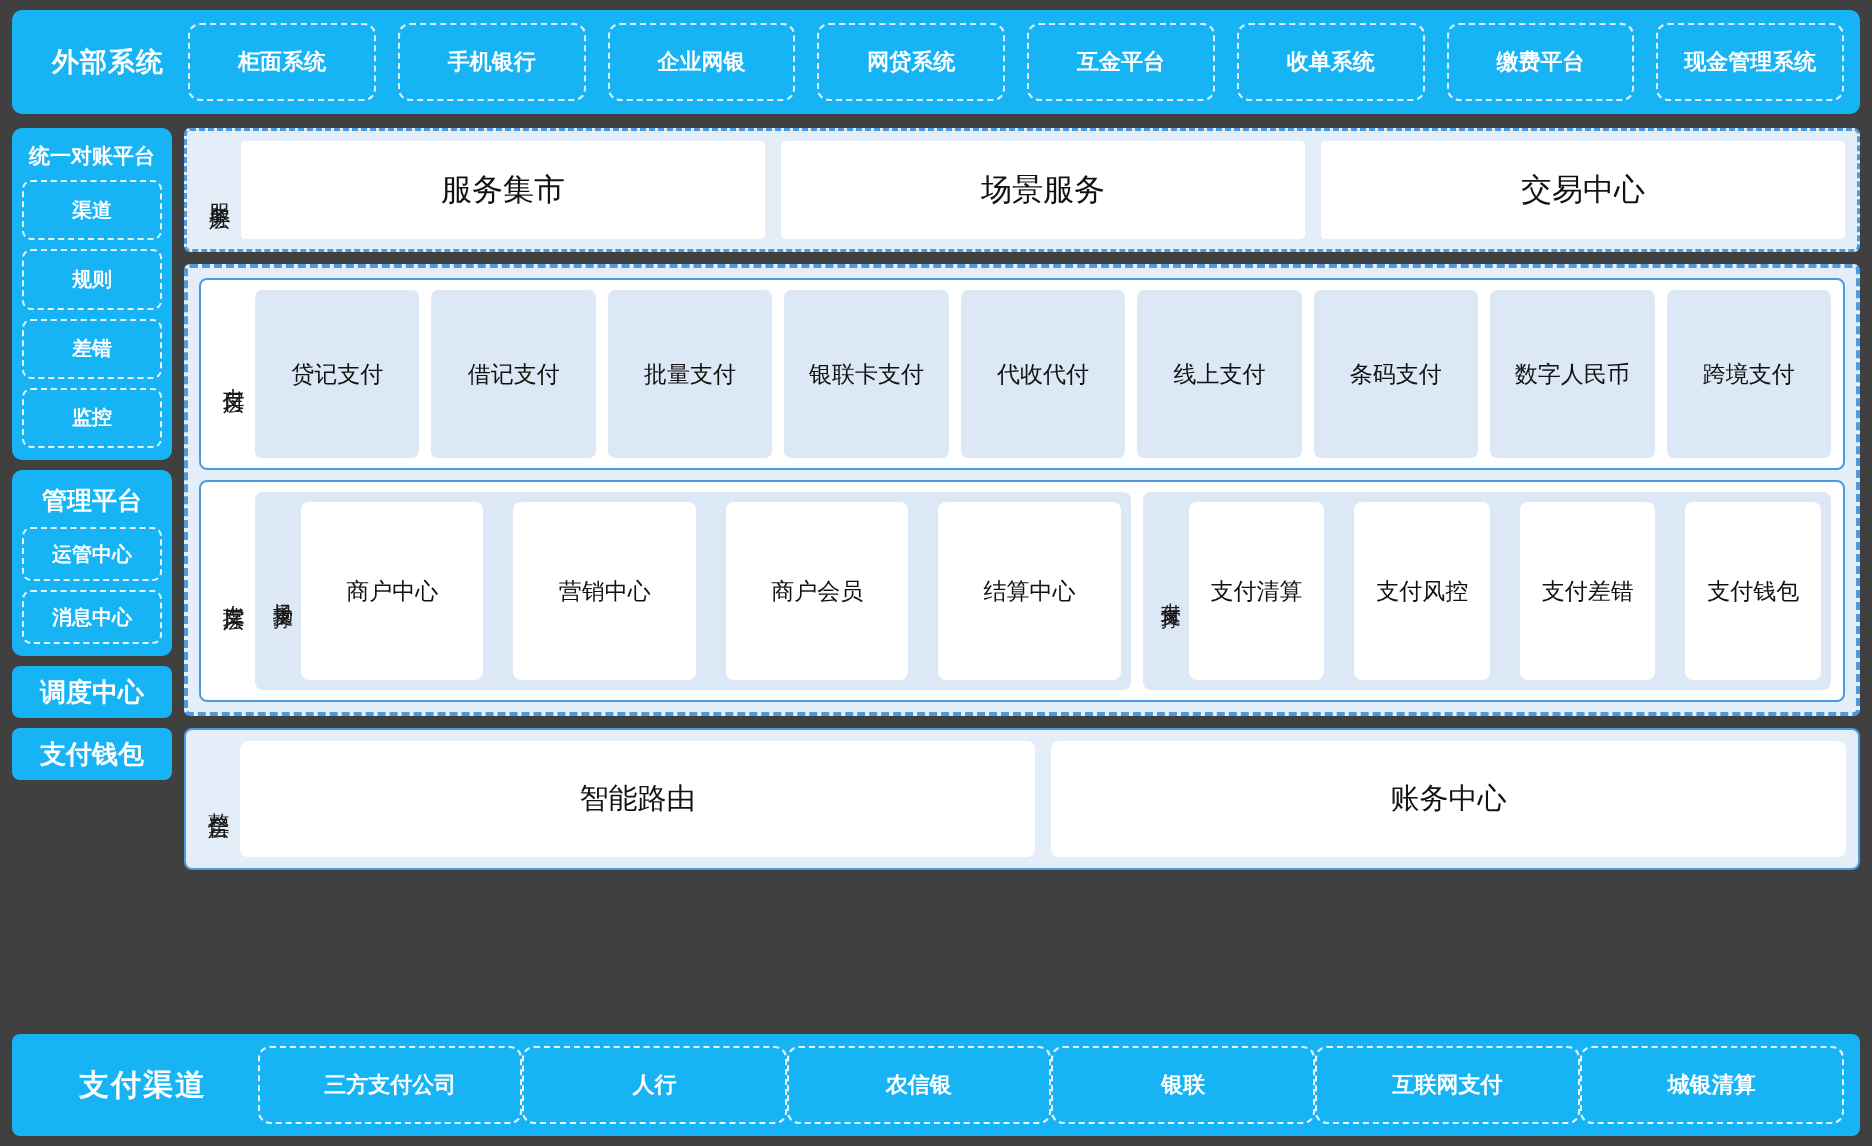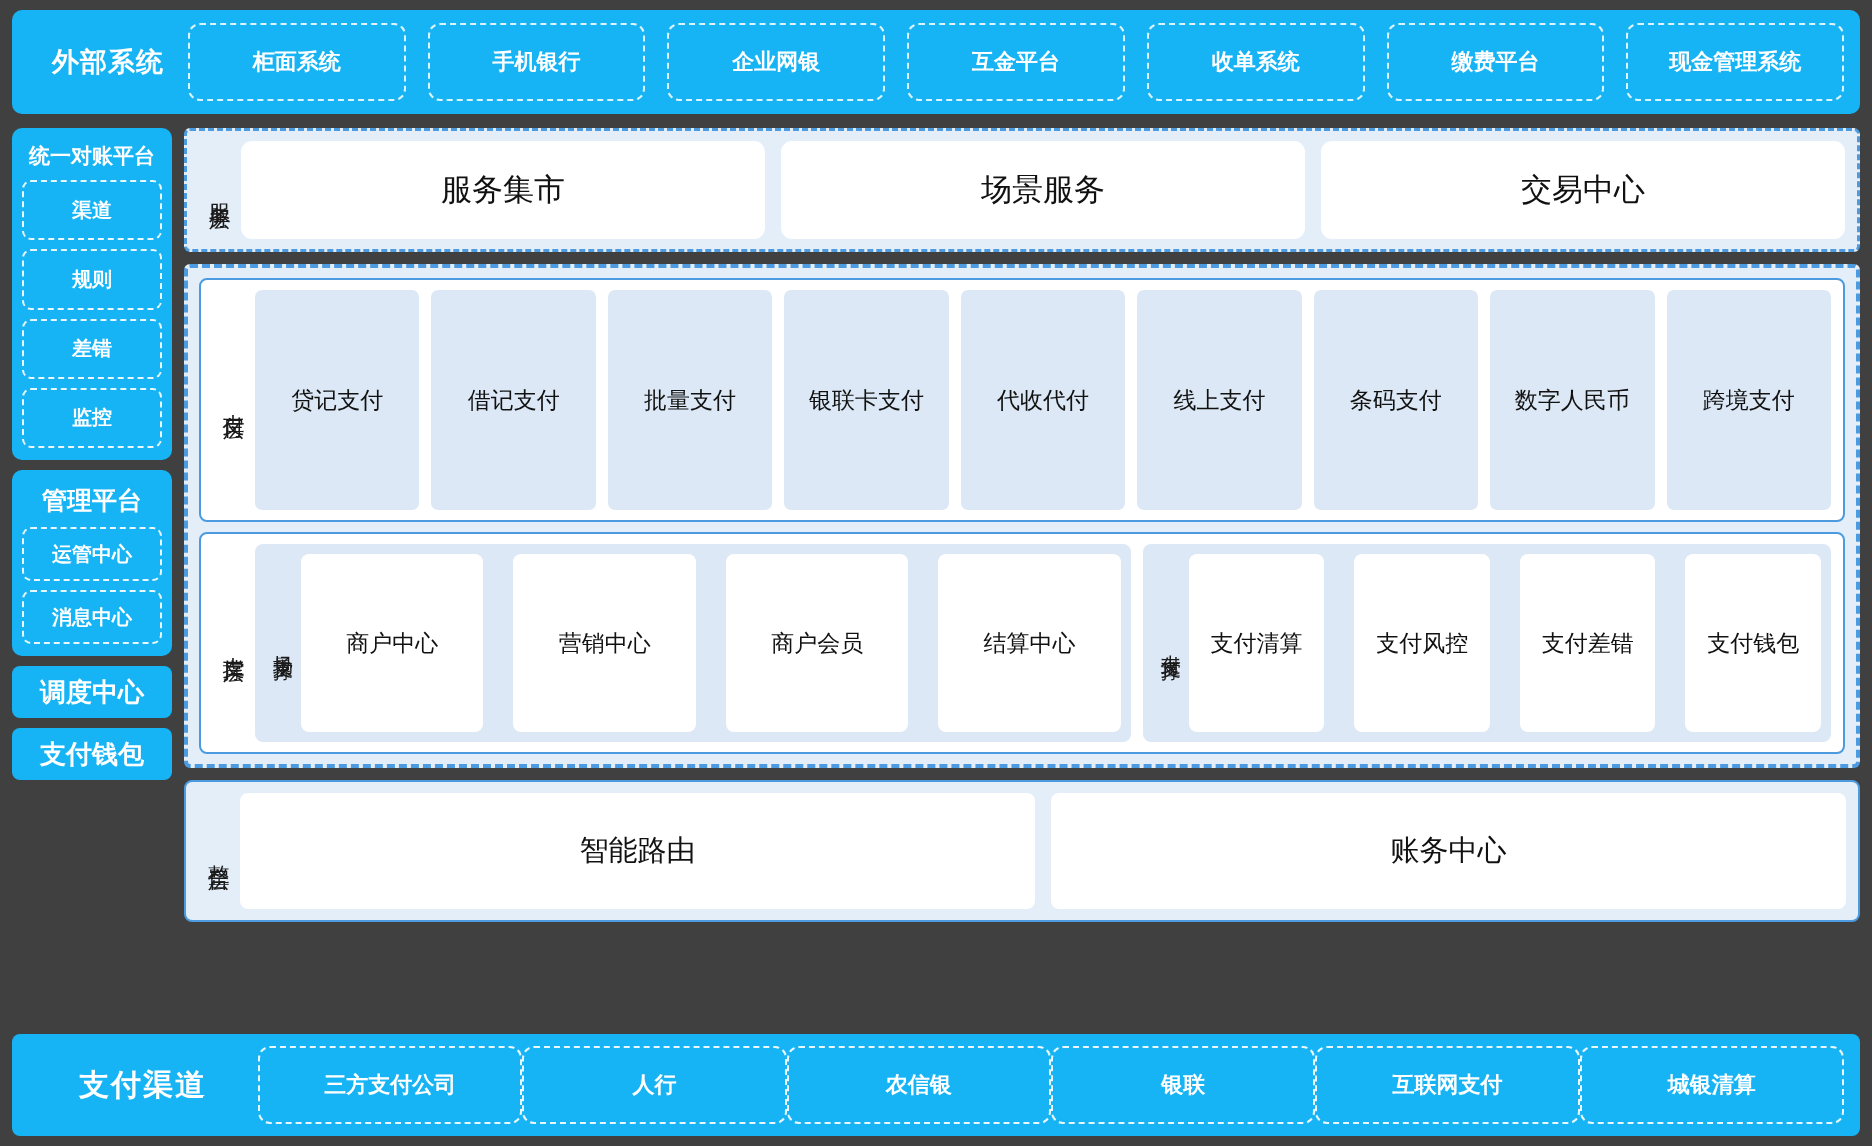--- a/index.html
+++ b/index.html
@@ -124,21 +124,21 @@
     white-space: nowrap;
   }
   .vlabel.small { font-size: 20px; flex: 0 0 36px; letter-spacing: 2px; }
 
   .white-cards {
     flex: 1 1 auto; display: flex; gap: 16px; min-width: 0;
   }
   .white-card {
     flex: 1 1 0; min-width: 0;
     background: #fff;
-    border-radius: 11px;
+    border-radius: 5px;
     display: flex; align-items: center; justify-content: center;
     font-size: 31px; color: #111;
     white-space: nowrap;
   }
 
   
   .core-group {
     border: 4px dashed #4C9BE0;
     border-radius: 6px;
     background: #E3EEF9;
@@ -147,21 +147,21 @@
     gap: 10px;
     flex: 0 0 auto;
   }
   .solid-box {
     border: 2px solid #4C9BE0;
     border-radius: 8px;
     background: #fff;
     padding: 10px 12px;
     display: flex; align-items: stretch;
   }
-  .pay-layer-box { flex: 0 0 auto; height: 244px; }
+  .pay-layer-box { flex: 0 0 auto; height: 192px; }
   .sup-layer-box { flex: 0 0 auto; height: 222px; }
 
   .pay-tiles {
     flex: 1 1 auto; display: flex; gap: 12px; min-width: 0;
   }
   .pay-tile {
     flex: 1 1 0; min-width: 0;
     background: #DCE8F5;
     border-radius: 7px;
     display: flex; align-items: center; justify-content: center;
@@ -239,20 +239,21 @@
 <body>
 
 <div class="page">
 
   <div class="external-bar">
     <div class="external-title">外部系统</div>
     <div class="external-items">
       <div class="ext-item">柜面系统</div>
       <div class="ext-item">手机银行</div>
       <div class="ext-item">企业网银</div>
+      <div class="ext-item">网贷系统</div>
       <div class="ext-item">互金平台</div>
       <div class="ext-item">收单系统</div>
       <div class="ext-item">缴费平台</div>
       <div class="ext-item">现金管理系统</div>
     </div>
   </div>
 
   <div class="middle">
 
     <div class="left-col">

